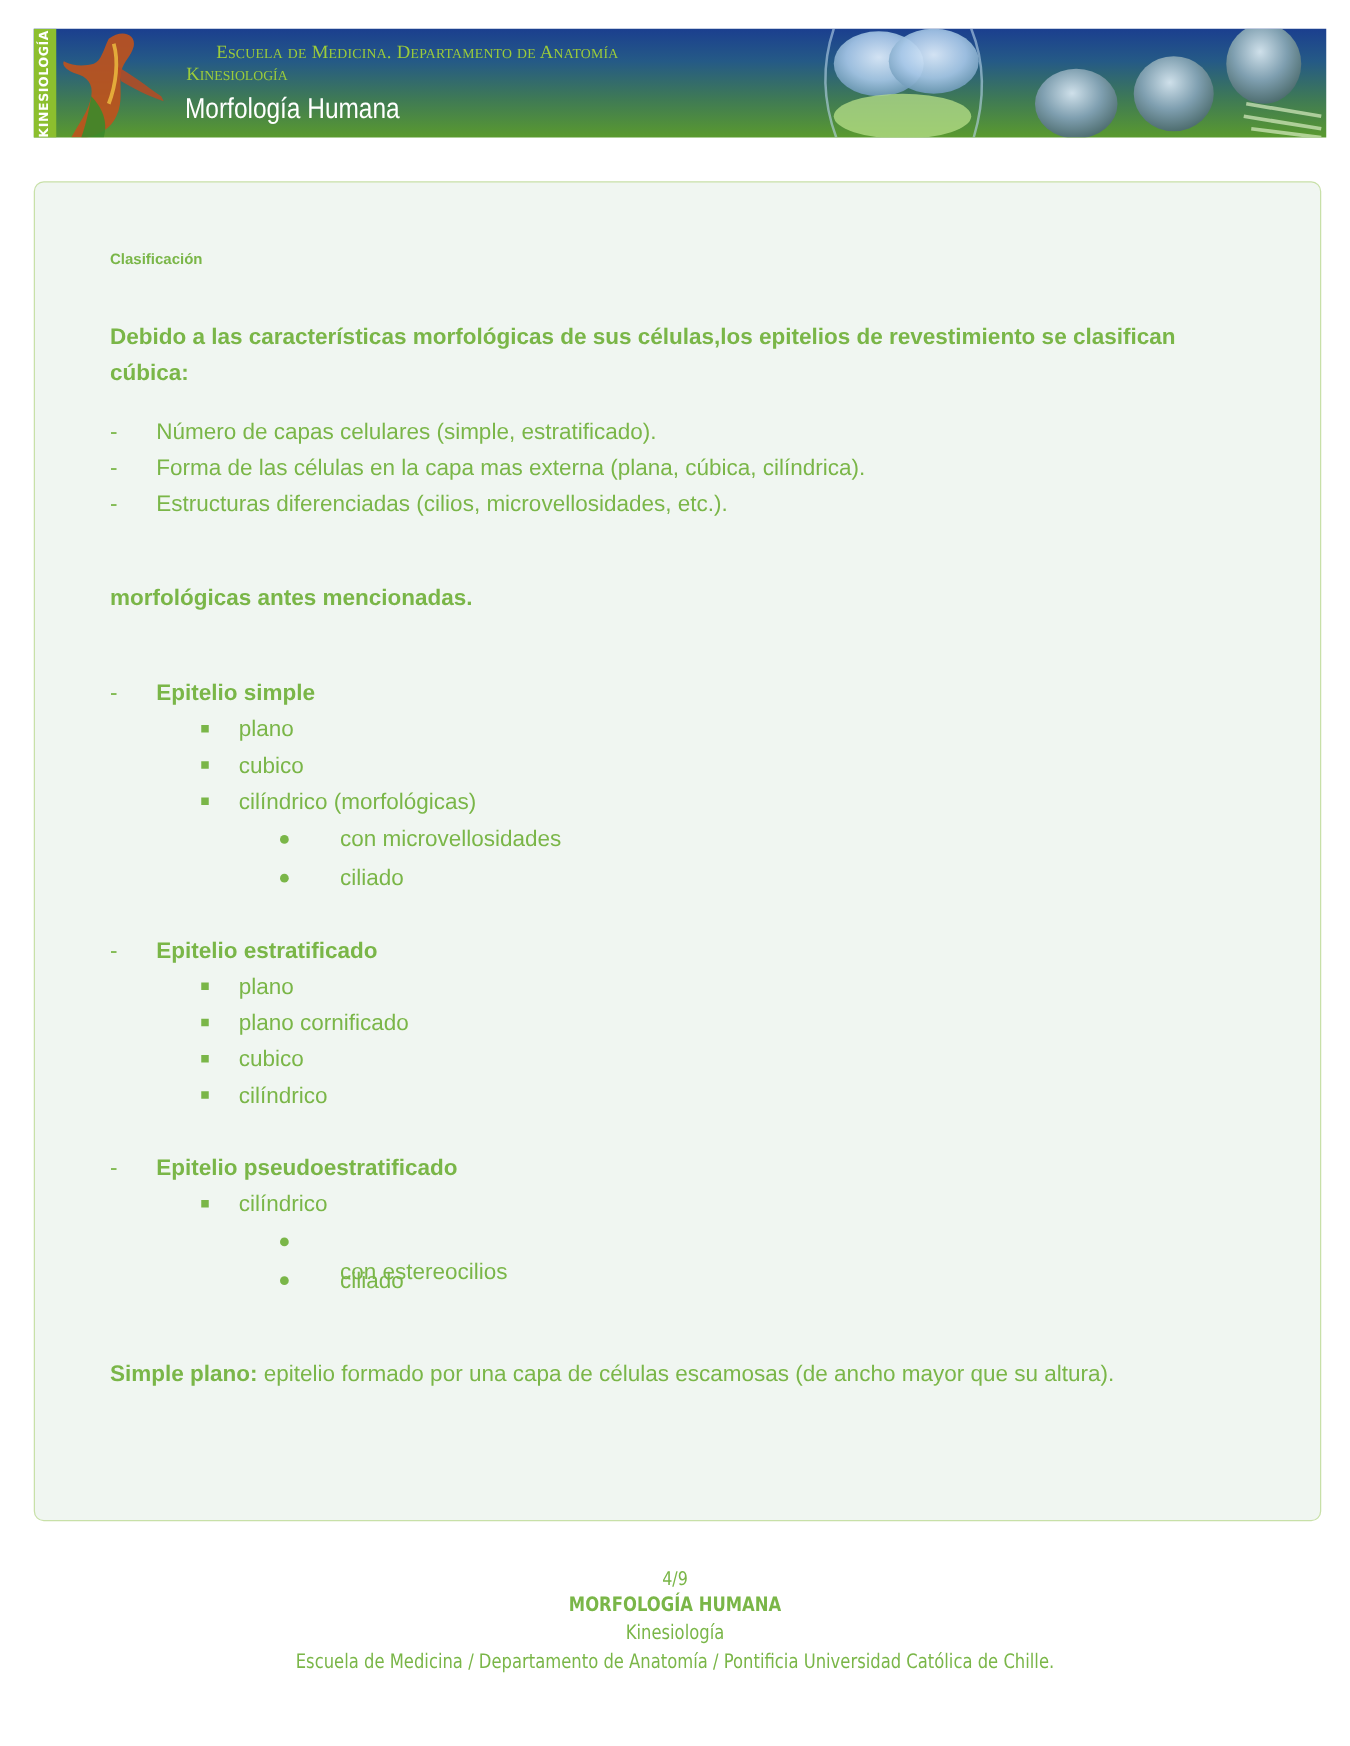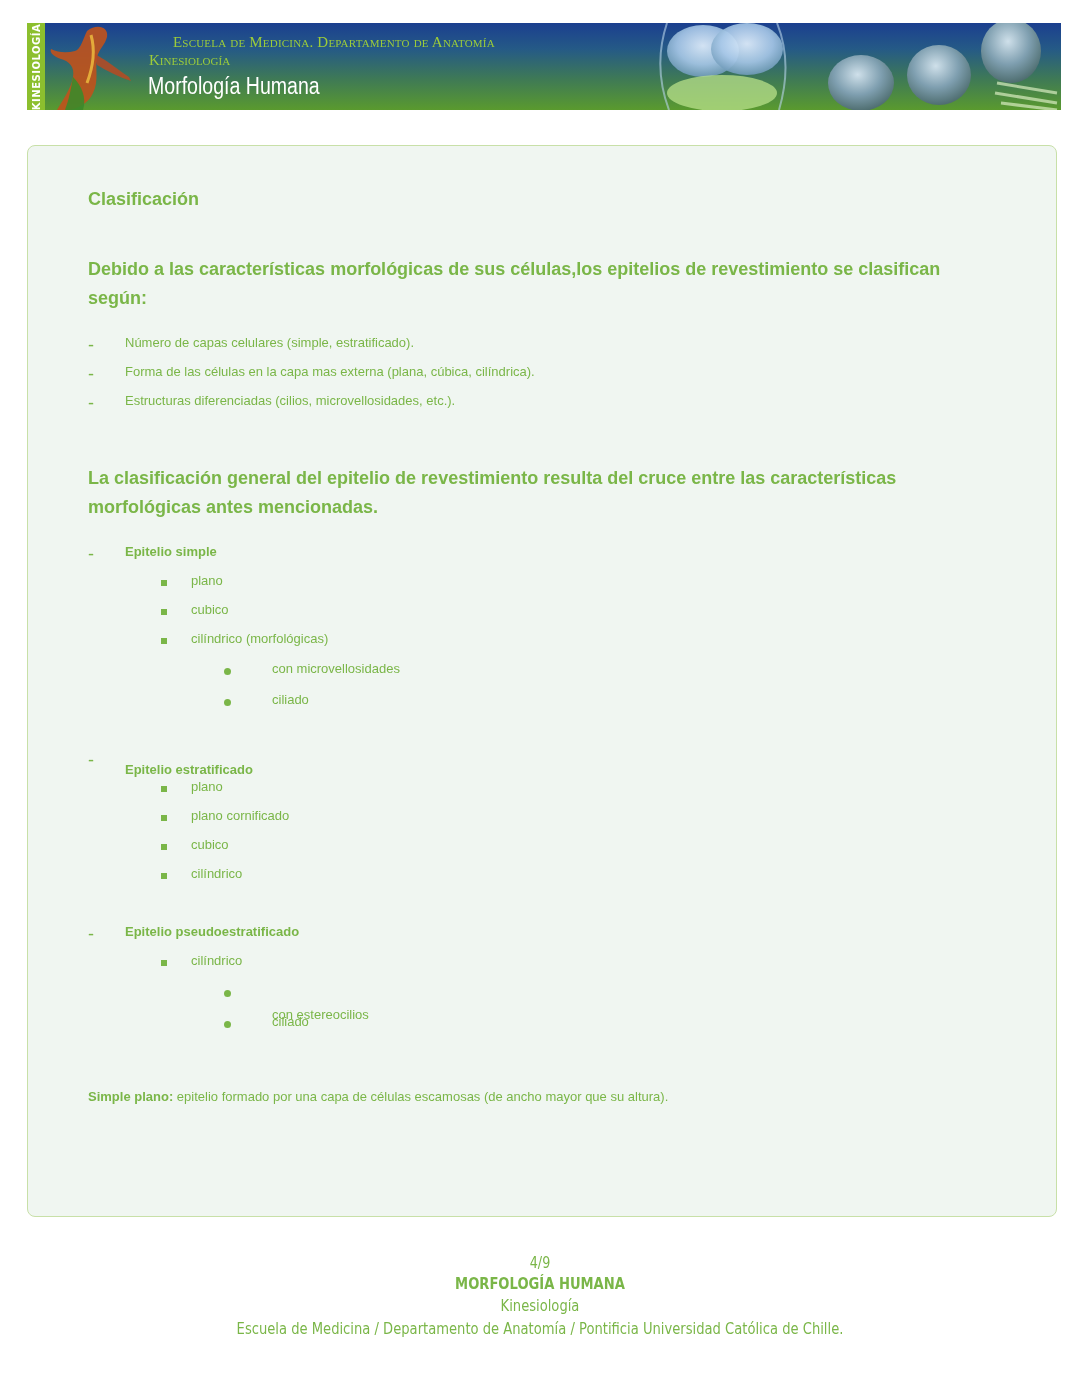--- a/index.html
+++ b/index.html
@@ -40,23 +40,23 @@
       font-family: "Liberation Sans", sans-serif; font-size: 23px; color: #ffffff;
       transform: scaleX(0.85); transform-origin: left top; white-space: nowrap;
     }
     .banner-art { position: absolute; left: 590px; top: 0; width: 444px; height: 87px; }
 
     
     .card {
       position: absolute; left: 27px; top: 145px; width: 1030px; height: 1072px;
       background: #f0f6f1; border: 1px solid #c8e0a8; border-radius: 8px;
     }
-    .heading { position: absolute; left: 88px; top: 189px; font-weight: bold; font-size: 18px; }
+    .heading { position: absolute; left: 88px; top: 200px; font-weight: bold; font-size: 12px; }
     .para { position: absolute; left: 88px; width: 880px; font-size: 18px; line-height: 29px; font-weight: bold; }
-    .row { position: absolute; font-size: 13px; white-space: nowrap; }
+    .row { position: absolute; font-size: 18px; white-space: nowrap; }
     .dash { position: absolute; left: 88px; font-size: 18px; }
     .l1 { left: 125px; }
     .l2 { left: 191px; }
     .l3 { left: 272px; }
     .sq { position: absolute; left: 161px; width: 6px; height: 6px; background: #7ab648; }
     .dot { position: absolute; left: 224px; width: 7px; height: 7px; border-radius: 50%; background: #7ab648; }
     .bold { font-weight: bold; }
 
     
     .footer { position: absolute; left: 0; width: 1080px; text-align: center; font-family: "DejaVu Sans", sans-serif; color: #7ab648; }
@@ -105,50 +105,49 @@
     <path d="M380 60 L440 70 M378 70 L440 80 M384 80 L440 87" stroke="#d8ecc0" stroke-width="3" opacity="0.7"></path>
   </svg>
 </div>
 
 <div class="card"></div>
 
 <div class="heading">Clasificación</div>
 
 <div class="para" style="top:255px;">
   <div>Debido a las características morfológicas de sus células,los epitelios de revestimiento se clasifican</div>
-  <div>según:</div>
+  <div>cúbica:</div>
 </div>
 
 <div class="dash" style="top:335px;">-</div>
 <div class="row l1" style="top:335px;">Número de capas celulares (simple, estratificado).</div>
 <div class="dash" style="top:364px;">-</div>
 <div class="row l1" style="top:364px;">Forma de las células en la capa mas externa (plana, cúbica, cilíndrica).</div>
 <div class="dash" style="top:393px;">-</div>
 <div class="row l1" style="top:393px;">Estructuras diferenciadas (cilios, microvellosidades, etc.).</div>
 
 <div class="para" style="top:464px;">
-  <div>La clasificación general del epitelio de revestimiento resulta del cruce entre las características</div>
   <div>morfológicas antes mencionadas.</div>
 </div>
 
 <div class="dash" style="top:544px;">-</div>
 <div class="row l1 bold" style="top:544px;">Epitelio simple</div>
 <div class="sq" style="top:580px;"></div>
 <div class="row l2" style="top:573px;">plano</div>
 <div class="sq" style="top:609px;"></div>
 <div class="row l2" style="top:602px;">cubico</div>
 <div class="sq" style="top:638px;"></div>
 <div class="row l2" style="top:631px;">cilíndrico (morfológicas)</div>
 <div class="dot" style="top:668px;"></div>
 <div class="row l3" style="top:661px;">con microvellosidades</div>
 <div class="dot" style="top:699px;"></div>
 <div class="row l3" style="top:692px;">ciliado</div>
 
 <div class="dash" style="top:750px;">-</div>
-<div class="row l1 bold" style="top:750px;margin-top:12px;">Epitelio estratificado</div>
+<div class="row l1 bold" style="top:750px;">Epitelio estratificado</div>
 <div class="sq" style="top:786px;"></div>
 <div class="row l2" style="top:779px;">plano</div>
 <div class="sq" style="top:815px;"></div>
 <div class="row l2" style="top:808px;">plano cornificado</div>
 <div class="sq" style="top:844px;"></div>
 <div class="row l2" style="top:837px;">cubico</div>
 <div class="sq" style="top:873px;"></div>
 <div class="row l2" style="top:866px;">cilíndrico</div>
 
 <div class="dash" style="top:924px;">-</div>

